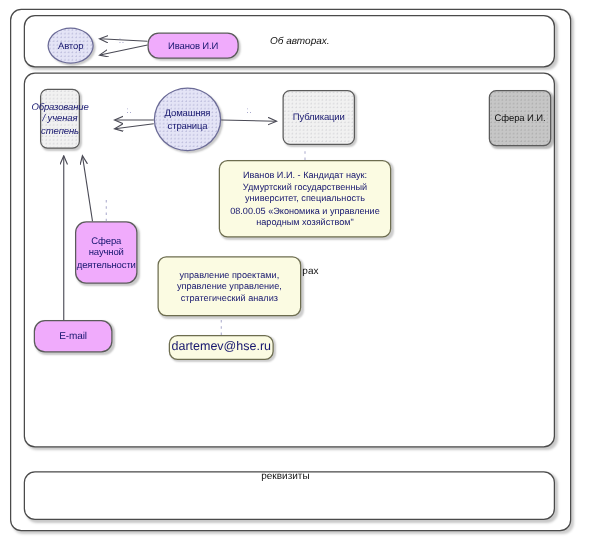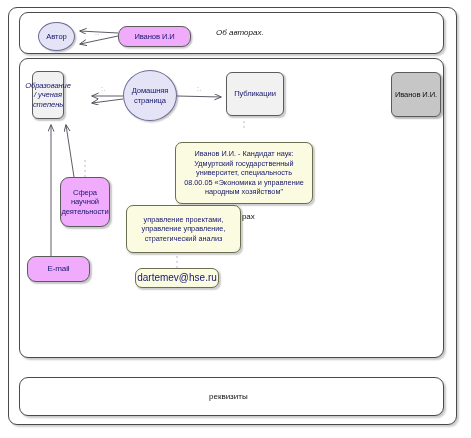--- a/index.html
+++ b/index.html
@@ -164,21 +164,21 @@
   }
   #node-sphere {
     left: 60px; top: 177px; width: 50px; height: 50px;
   }
   #node-email {
     left: 27px; top: 256px; width: 63px; height: 26px;
     font-size: 8px;
   }
 
   #note-degree {
-    left: 175px; top: 142px; width: 138px; height: 62px;
+    left: 175px; top: 128px; width: 138px; height: 62px;
   }
   #note-research {
     left: 126px; top: 205px; width: 115px; height: 48px;
   }
   #note-email {
     left: 135px; top: 268px; width: 84px; height: 20px;
     font-size: 10px;
   }
 
   #label-hidden-authors {
@@ -198,21 +198,21 @@
     background:
       radial-gradient(circle at 1px 1px, rgba(110,110,110,0.28) 0.6px, transparent 0.7px) 0 0/3px 3px,
       #c6c6c6;
     box-shadow: 1.5px 1.5px 1.5px rgba(0,0,0,0.28);
     display: flex;
     align-items: center;
     justify-content: center;
     color: #111111;
     font-size: 8px;
   }
-  #label-requisites { left: 209px; top: 392px; }
+  #label-requisites { left: 209px; top: 376px; }
 
   
   #connectors {
     position: absolute;
     left: 0; top: 0;
     width: 471px; height: 438px;
     pointer-events: none;
   }
   .edge-tag {
     position: absolute;
@@ -238,21 +238,21 @@
   <div class="plain-label" id="label-about-authors">Об авторах.</div>
 
   <div class="panel panel-main"></div>
 
   <div class="node node-rect" id="node-education">Образование / ученая степень</div>
 
   <div class="node node-rect" id="node-publications">Публикации</div>
 
   <div class="node node-circle" id="node-homepage">Домашняя страница</div>
 
-  <div class="node node-gray" id="node-ivanov-gray">Иванов И.И.</div>
+  <div class="node node-gray" id="node-ivanov-gray">Сфера И.И.</div>
 
   <div class="node node-pill" id="node-email">E-mail</div>
 
   <div class="node node-pill" id="node-sphere">Сфера научной деятельности</div>
 
   <div class="plain-label" id="label-hidden-authors">, .  рах</div>
 
   <div class="note" id="note-degree">Иванов И.И. - Кандидат наук: Удмуртский государственный университет, специальность 08.00.05 «Экономика и управление народным хозяйством"</div>
 
   <div class="note" id="note-research">управление проектами, управление управление, стратегический анализ</div>

